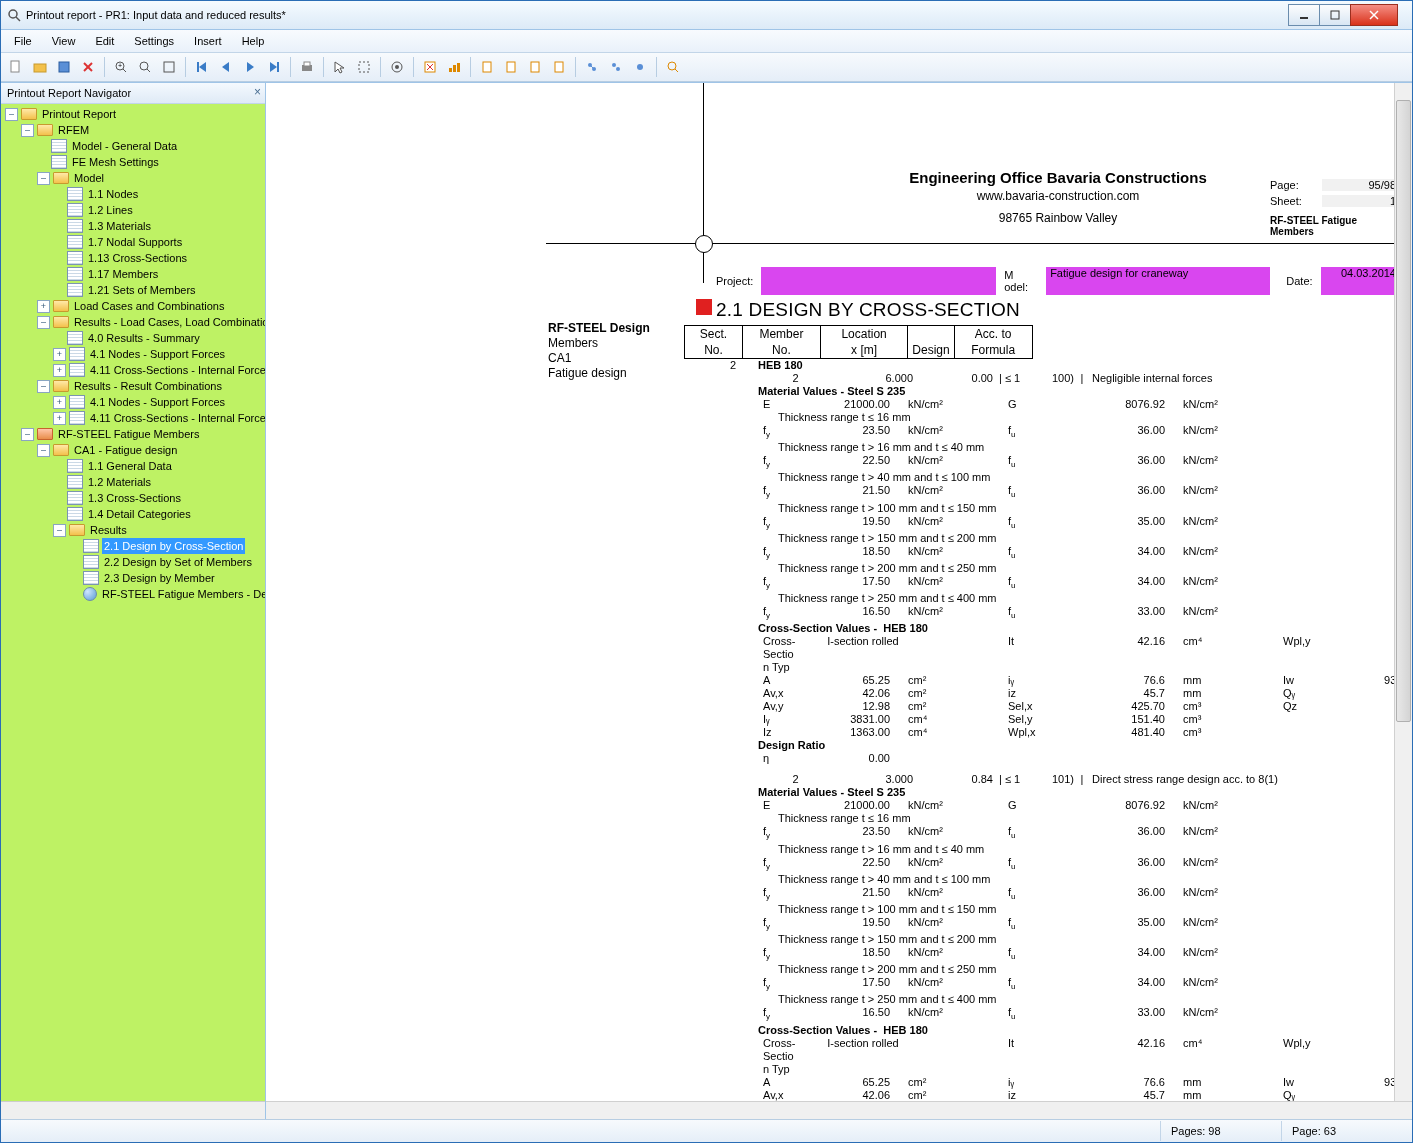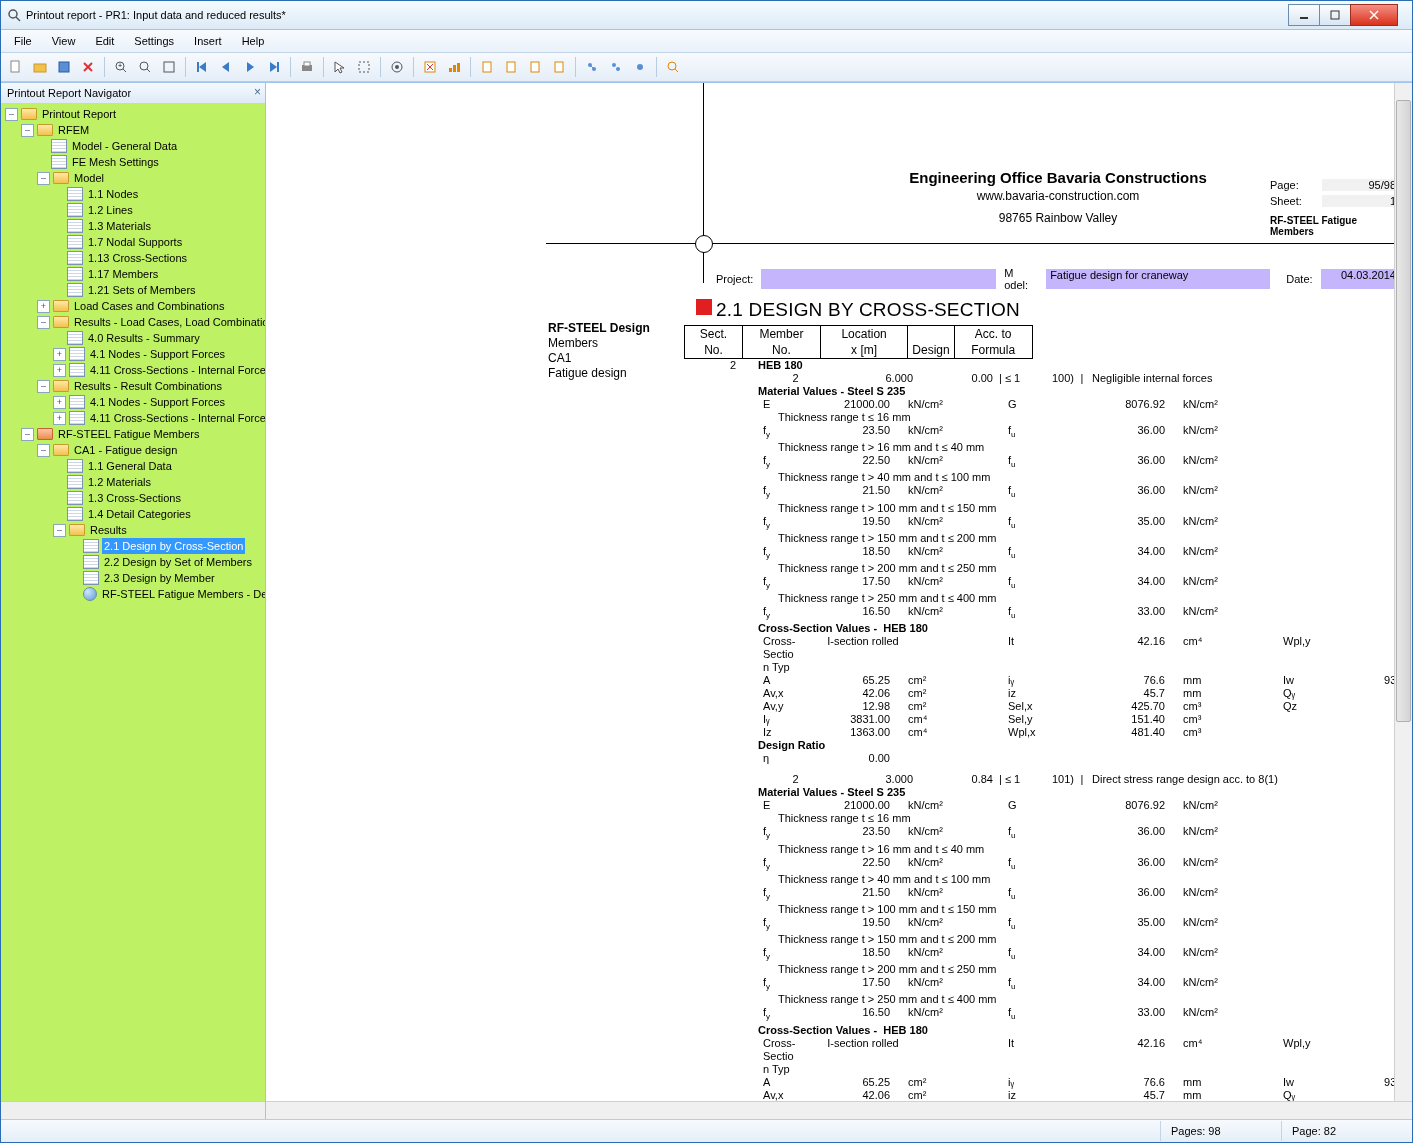--- a/index.html
+++ b/index.html
@@ -46,21 +46,21 @@
   .redsq{position:absolute;left:430px;top:216px;width:16px;height:16px;background:#e02020;}
   .header-block{position:absolute;left:450px;top:86px;right:12px;}
   .hdr-title{text-align:center;font-size:15px;font-weight:bold;}
   .hdr-sub{text-align:center;font-size:12px;margin-top:3px;}
   .hdr-sub2{text-align:center;font-size:12px;margin-top:8px;}
   .hdr-right{position:absolute;right:0;top:8px;width:130px;font-size:11px;}
   .hdr-right .row{display:flex;justify-content:space-between;height:16px;align-items:center;}
   .hdr-right .row .val{background:#f1f1f1;min-width:70px;text-align:right;padding:0 4px;}
   .hdr-right .bold{font-weight:bold;font-size:10px;margin-top:6px;}
   .projrow{position:absolute;left:450px;top:184px;right:12px;display:flex;font-size:11px;gap:8px;align-items:center;}
-  .projrow .field{background:#c4b5fd;height:20px;}
+  .projrow .field{background:#d946ef;height:28px;}
   .projrow .lbl{}
   .section-title{position:absolute;left:450px;top:216px;font-size:19px;letter-spacing:0.2px;}
   .data-table{position:absolute;left:418px;top:242px;right:12px;font-size:12px;}
   .data-table table{border-collapse:collapse;width:720px;}
   .data-table th{border:1px solid #000;font-weight:normal;text-align:center;padding:1px 4px;height:14px;background:#fff;}
   .data-table th.noborder-b{border-bottom:none;}
   .data-table th.noborder-t{border-top:none;}
   .report-body{position:absolute;left:442px;top:276px;right:12px;font-size:11px;line-height:13px;}
   .report-body .line{display:flex;white-space:pre;}
   .report-body .c1{width:50px;text-align:center;}
@@ -999,15 +999,15 @@
       <div class="vscrollbar">
           <div class="vthumb"></div>
         </div>
       <div class="hscrollbar"></div>
     </div>
   </div>
 
   <div class="statusbar">
     <div class="spacer"></div>
     <div class="cell" style="width:100px;">Pages: 98</div>
-    <div class="cell" style="width:110px;">Page: 82</div>
+    <div class="cell" style="width:110px;">Page: 63</div>
   </div>
 </div>
 
 </body></html>

